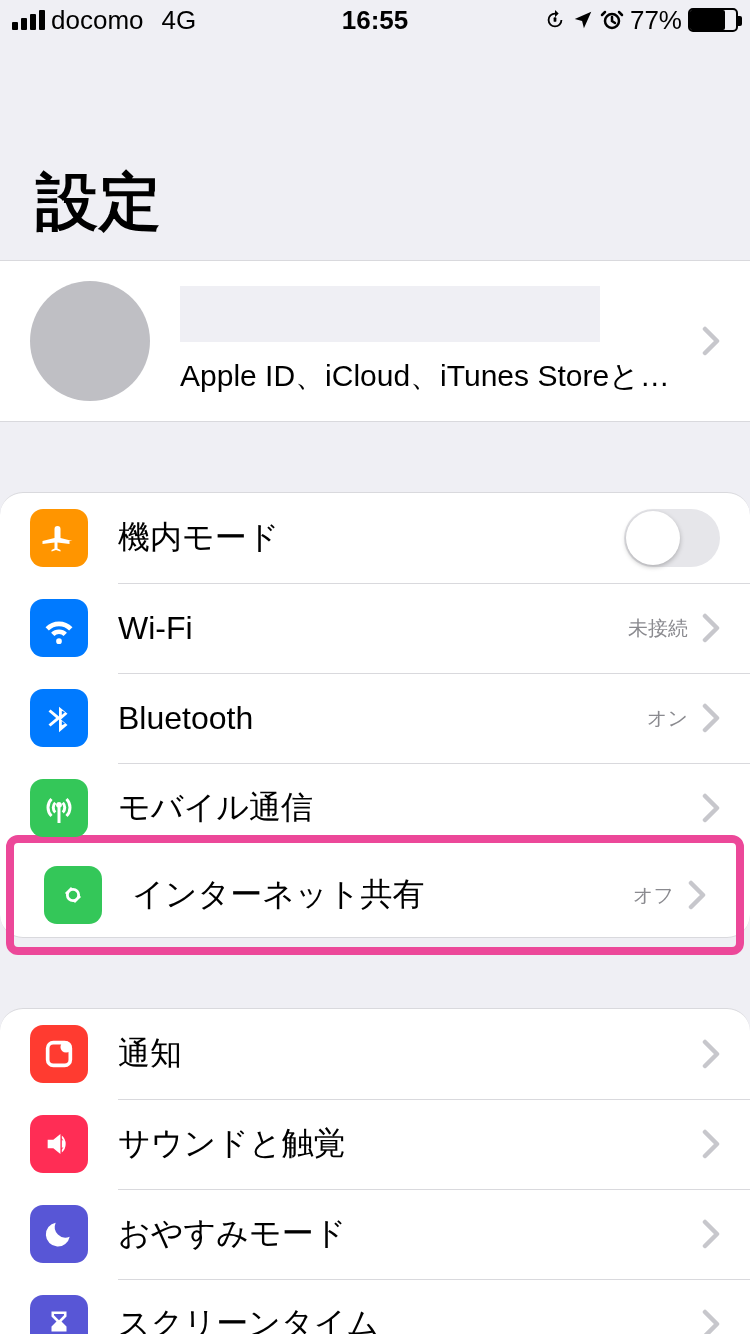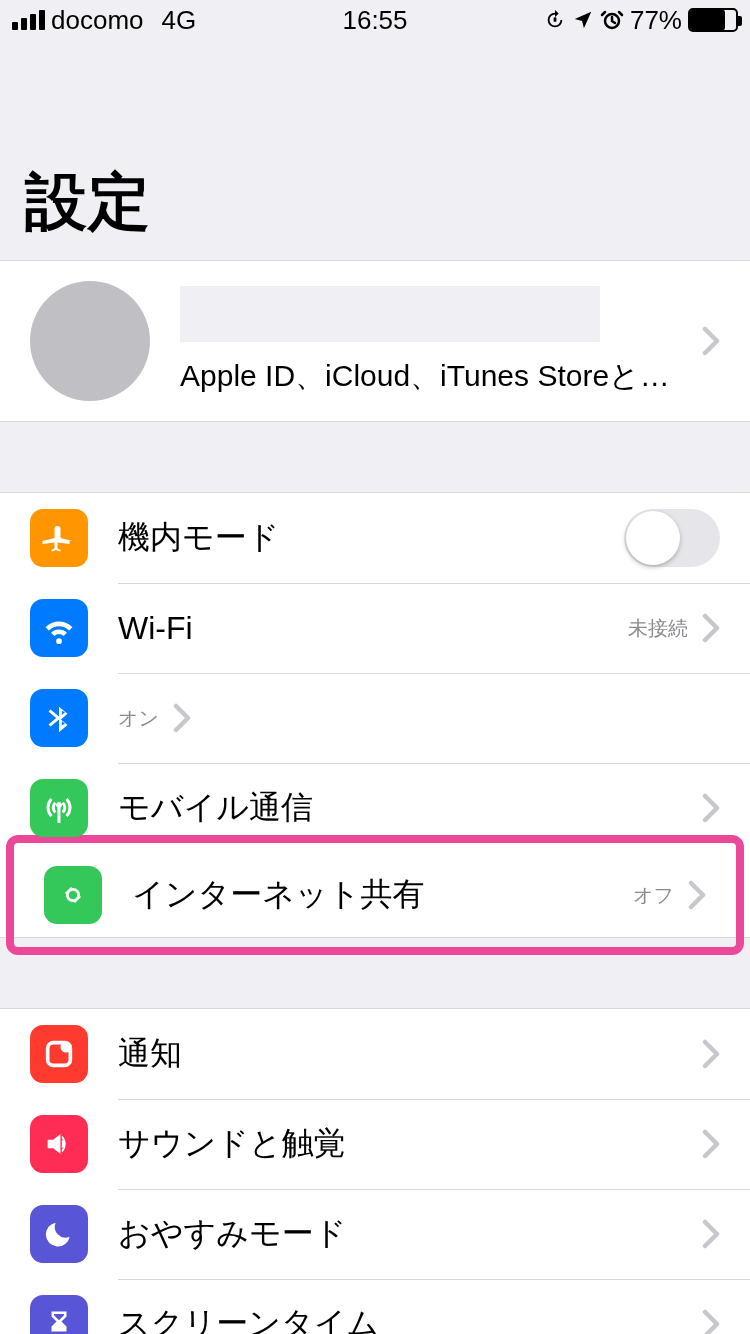--- a/index.html
+++ b/index.html
@@ -1,39 +1,39 @@
 <!DOCTYPE html>
 <html><head>
 <meta charset="utf-8">
 <style>
   * { margin: 0; padding: 0; box-sizing: border-box; font-family: -apple-system, "Helvetica Neue", Arial, sans-serif; }
   body { width: 750px; height: 1334px; background: #efeff4; overflow: hidden; color: #000; }
 
   
   .status-bar { height: 40px; padding: 0 12px; display: flex; align-items: center; justify-content: space-between; font-size: 26px; }
   .sb-left, .sb-right { display: flex; align-items: center; gap: 6px; }
-  .sb-center { position:absolute; left:50%; transform:translateX(-50%); font-weight:400; }
+  .sb-center { position:absolute; left:50%; transform:translateX(-50%); font-weight:700; }
   .signal { display:flex; align-items:flex-end; gap:3px; }
   .signal span { width:6px; background:#000; border-radius:1px; display:block; }
   .signal span:nth-child(1){height:8px;}
   .signal span:nth-child(2){height:12px;}
   .signal span:nth-child(3){height:16px;}
   .signal span:nth-child(4){height:20px;}
   .battery { width:50px; height:24px; border:2.5px solid #000; border-radius:5px; position:relative; display:flex; align-items:center; }
   .battery::after{content:"";position:absolute;right:-6px;top:6px;width:4px;height:10px;background:#000;border-radius:0 2px 2px 0;}
   .battery .fill{height:100%; width:77%; background:#000; border-radius:2px;}
   .ico { display:inline-flex; }
 
   
-  .header { padding: 120px 25px 16px; }
+  .header { padding: 120px 36px 16px; }
   .header h1 { font-size: 62px; font-weight: 700; letter-spacing: 1px;}
 
   
   .group { background:#fff; border-top:1px solid #d9d9dd; border-bottom:1px solid #d9d9dd; }
-  .group + .group { margin-top: 70px; }
+  .group + .group { margin-top: 70px; border-radius: 23px; }
   .row { display:flex; align-items:center; min-height:90px; padding:0 30px; position:relative; }
   .row + .row::before { content:""; position:absolute; left:118px; right:0; top:0; height:1px; background:#d9d9dd; }
   .row .icon-box { width:58px; height:58px; border-radius:13px; display:flex; align-items:center; justify-content:center; flex-shrink:0; margin-right:30px; }
   .row .label { font-size:32px; flex:1; }
   .row .value { font-size:20px; color:#8a8a8f; margin-right:14px; }
   .chevron svg { display:block; }
 
   
   .profile-row { min-height:160px; }
   .profile-row .avatar{ width:120px; height:120px; border-radius:60px; background:#bfbfc4; margin-right:30px; flex-shrink:0;}
@@ -142,20 +142,21 @@
         </svg>
       </span>
   </div>
 
   <div class="row">
     <div class="icon-box c-blue">
       <svg width="34" height="34" viewBox="0 0 24 24">
           <path class="white-svg" d="M12 2v9L6 6l-1.4 1.4L10 12l-5.4 4.6L6 18l6-5v9l6-5-4.6-4 4.6-4-6-5zm2 4.8L16.2 8 14 9.8V6.8zm0 10.4v-3l2.2 1.8L14 17.2z"></path>
         </svg>
     </div>
+    <span class="label">Bluetooth</span>
     <span class="value">オン</span>
     <span class="chevron">
         <svg width="18" height="30" viewBox="0 0 12 20">
           <path d="M2 2l8 8-8 8" stroke="#c7c7cc" stroke-width="3" fill="none" stroke-linecap="round" stroke-linejoin="round"></path>
         </svg>
       </span>
   </div>
 
   <div class="row">
     <div class="icon-box c-green">

